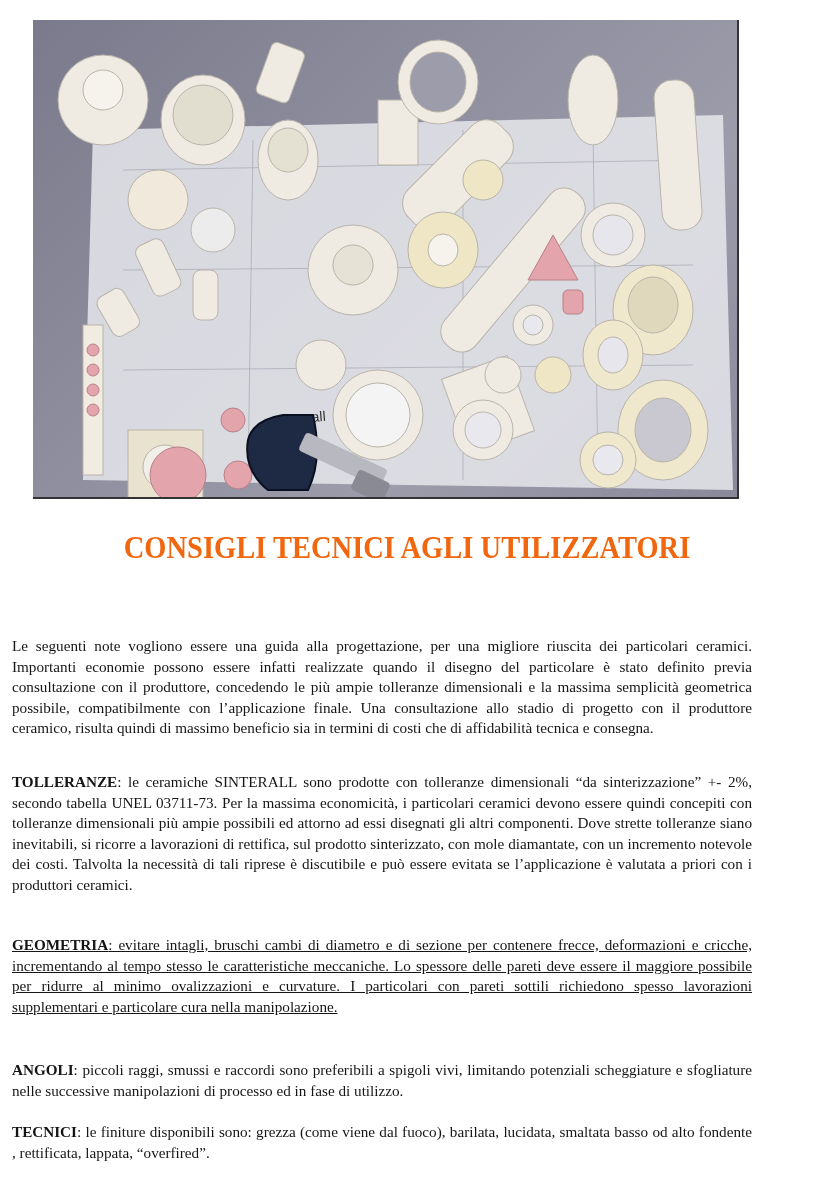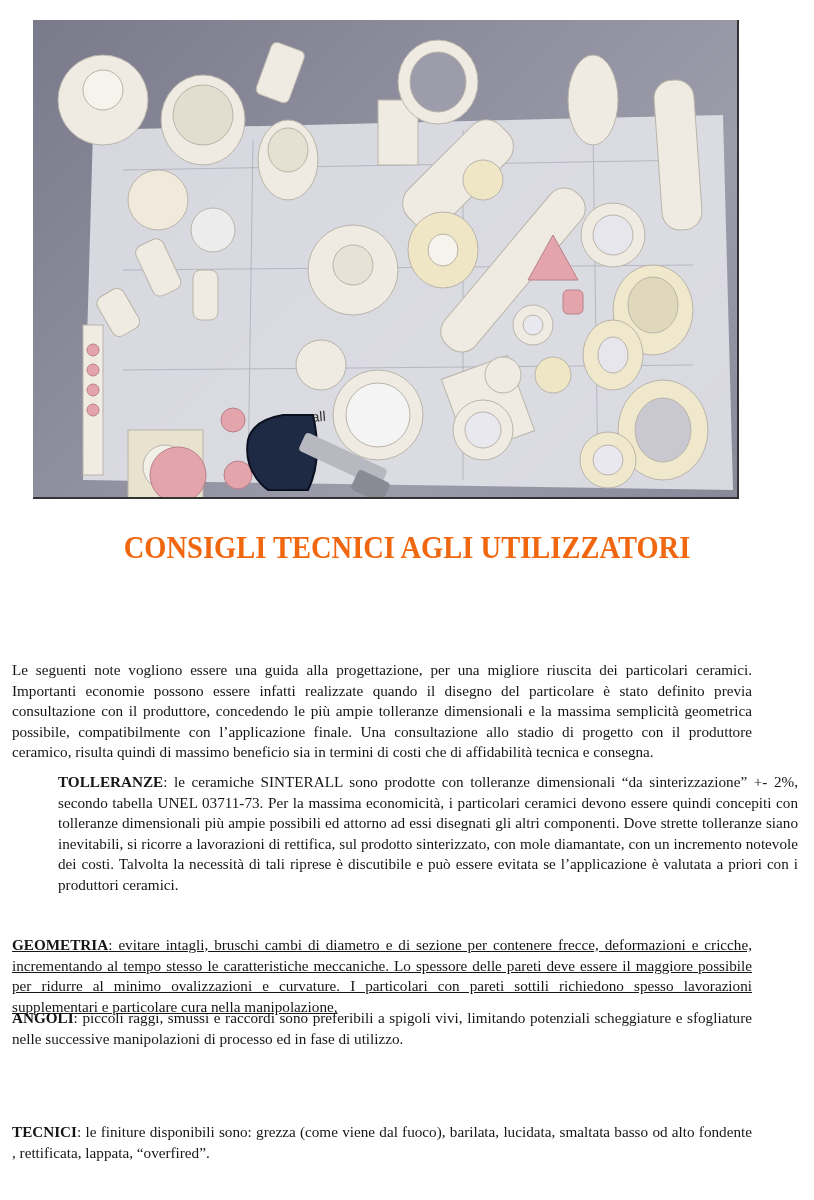--- a/index.html
+++ b/index.html
@@ -11,24 +11,24 @@
              border-right: 2px solid #333; border-bottom: 2px solid #333; overflow: hidden; }
     .photo svg { position: absolute; left: 0; top: 0; }
 
     .title { position: absolute; left: 0; width: 814px; top: 530px; text-align: center;
              color: #f0670f; font-weight: bold; font-size: 31px; letter-spacing: 0px;
              font-family: "Liberation Serif", "DejaVu Serif", serif; transform: scaleX(0.92); }
 
     .section { position: absolute; left: 12px; width: 740px; font-size: 15.2px; line-height: 20.6px;
                text-align: justify; color: #151515; }
     .section .head { font-weight: bold; }
-    #intro { top: 660px; }
-    #toll { top: 772px; margin-left: 46px; }
+    #intro { top: 636px; }
+    #toll { top: 772px; }
     #geo { top: 935px; text-decoration: underline; }
-    #ang { top: 1008px; }
+    #ang { top: 1060px; }
     #fin { top: 1122px; }
   </style>
 </head>
 <body>
 
 <div class="photo">
   <svg width="704" height="477" viewBox="0 0 704 477">
 
     <polygon points="60,110 690,95 700,470 50,460" fill="#e6e6ec" opacity="0.85"></polygon>
     <g stroke="#9a9aa8" stroke-width="0.8" fill="none" opacity="0.7">

